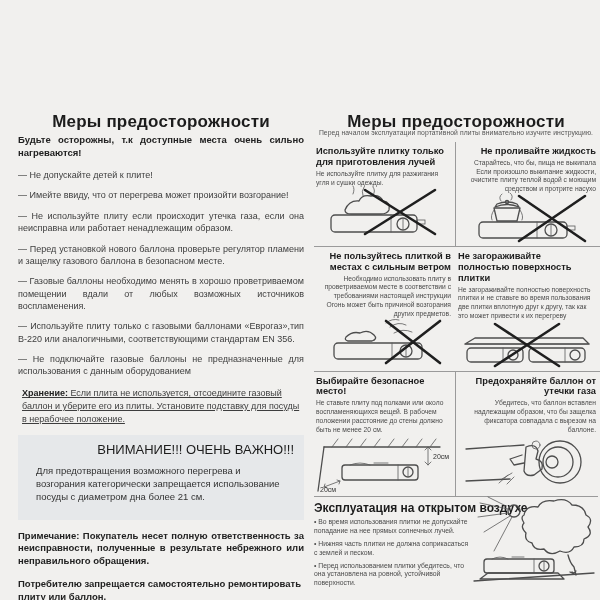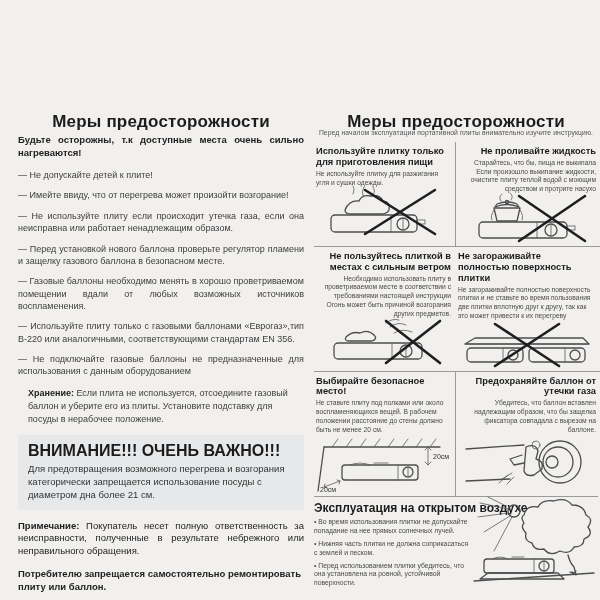--- a/index.html
+++ b/index.html
@@ -13,28 +13,28 @@
   .page{position:absolute;top:112px;}
   .page-left{left:18px;width:286px;}
   .page-right{left:314px;width:284px;}
   .doc-title{
     text-align:center;font-size:17px;font-weight:bold;color:#1c1c1c;
     margin:0 0 1px 0;letter-spacing:.2px;
   }
   
   .intro{font-size:9.5px;font-weight:bold;line-height:1.4;text-align:justify;margin:0 0 9px 0;color:#222;}
   .bullet{font-size:9px;line-height:1.35;text-align:justify;color:#3d3d3d;margin:0 0 8.5px 0;}
-  .storage{font-size:9px;line-height:1.4;color:#3d3d3d;margin:10px 0 10px 10px;}
+  .storage{font-size:9px;line-height:1.4;color:#3d3d3d;margin:10px 0 10px 4px;text-decoration:underline;}
   .storage b,.note b{color:#222;}
   .attention-box{
     background:#e6e8ea;padding:7px 10px 8px 10px;margin:0 0 10px 0;
   }
-  .attention-title{font-size:16px;font-weight:bold;color:#1c1c1c;margin:0 0 3px 0;}
-  .attention-text{font-size:9.5px;line-height:1.35;color:#333;margin:0;}
-  .note{font-size:9.5px;font-weight:normal;line-height:1.35;text-align:justify;color:#222;margin:0 0 10px 0;}
+  .attention-title{font-size:13px;font-weight:normal;color:#1c1c1c;margin:0 0 3px 0;text-align:right;}
+  .attention-text{font-size:9.5px;line-height:1.35;color:#333;margin:8px;}
+  .note{font-size:9.5px;font-weight:bold;line-height:1.35;text-align:justify;color:#222;margin:0 0 10px 0;}
   .repair{font-size:9.5px;font-weight:bold;line-height:1.35;color:#222;margin:0 0 8px 0;}
   
   .subtitle{font-size:6.8px;color:#555;text-align:center;margin:-4px 0 6px 0;letter-spacing:.1px;}
   .grid{display:grid;grid-template-columns:1fr 1fr;border-bottom:1px solid #9a9a9a;}
   .cell{padding:4px 5px 3px 2px;border-bottom:1px solid #9a9a9a;min-height:83px;box-sizing:border-box;}
   .cell.col-l{border-right:1px solid #9a9a9a;padding-right:7px;}
   .cell.col-r{padding-left:8px;text-align:right;}
   .cell.row-last{border-bottom:none;}
   .sec-heading{font-size:9.3px;font-weight:bold;line-height:1.18;color:#1c1c1c;margin:0 0 2px 0;}
   .sec-body{font-size:6.7px;line-height:1.3;color:#4a4a4a;margin:0 0 1px 0;}
@@ -79,21 +79,21 @@
 
 </div>
 
 <div class="page page-right">
   <h1 class="doc-title">Меры предосторожности</h1>
   <p class="subtitle">Перед началом эксплуатации портативной плиты внимательно изучите инструкцию.</p>
 
   <div class="grid">
 
     <div class="cell col-l">
-      <p class="sec-heading">Используйте плитку только для приготовления пищи</p>
+      <p class="sec-heading">Используйте плитку только для приготовления лучей</p>
       <p class="sec-body">Не используйте плитку для разжигания угля и сушки одежды.</p>
       <svg class="illo" width="118" height="50" viewBox="0 0 118 50">
         <path class="ln-thin" d="M30 6 q2 -5 0 -8 M40 8 q-2 -5 1 -9 M50 7 q3 -4 0 -8"></path>
         <path class="ln" d="M22 22 q4 -10 14 -9 q3 -7 12 -5 q9 -2 12 5 q8 1 6 9 q-2 4 -8 4 l-30 0 q-6 0 -6 -4 z"></path>
         <rect class="ln" x="8" y="27" width="86" height="17" rx="4"></rect>
         <line class="ln-thin" x1="68" y1="27" x2="68" y2="44"></line>
         <circle class="ln" cx="80" cy="36" r="6"></circle>
         <line class="ln-thin" x1="80" y1="31" x2="80" y2="41"></line>
         <rect class="ln-thin" x="94" y="32" width="8" height="4"></rect>
         <line class="cross" x1="42" y1="2" x2="112" y2="46"></line>

